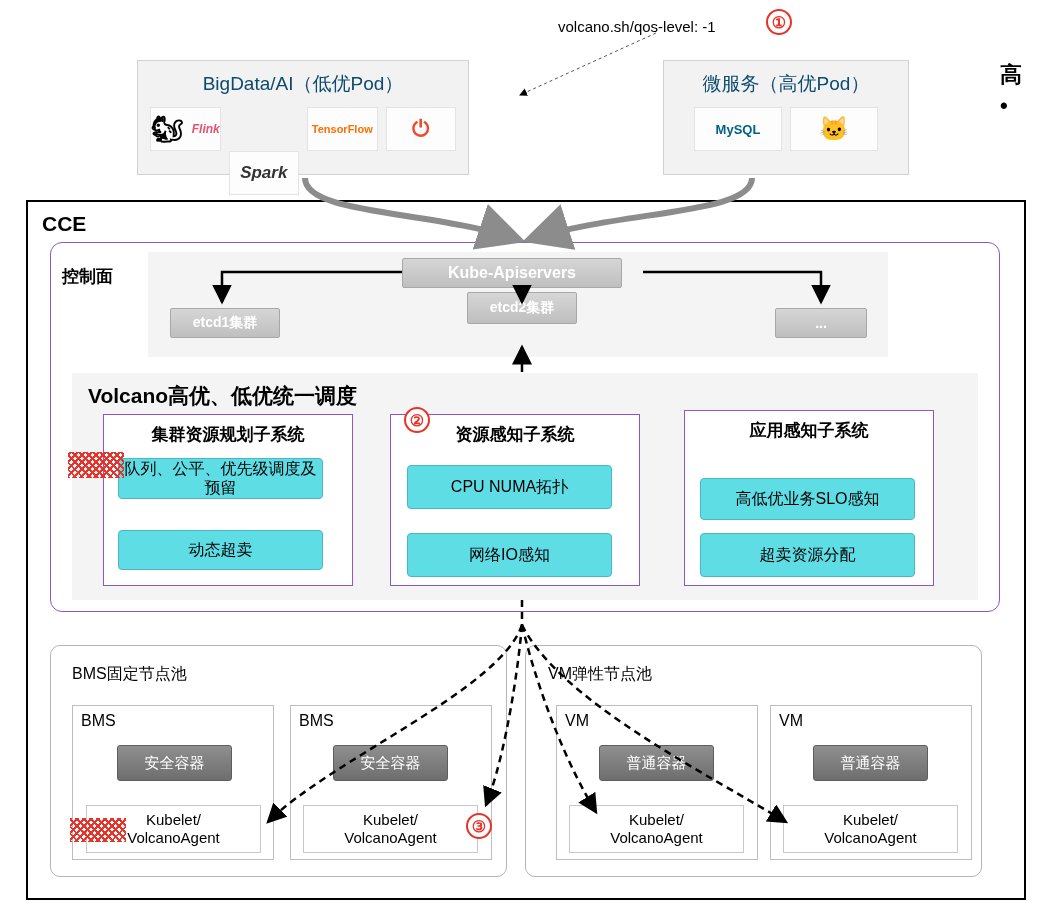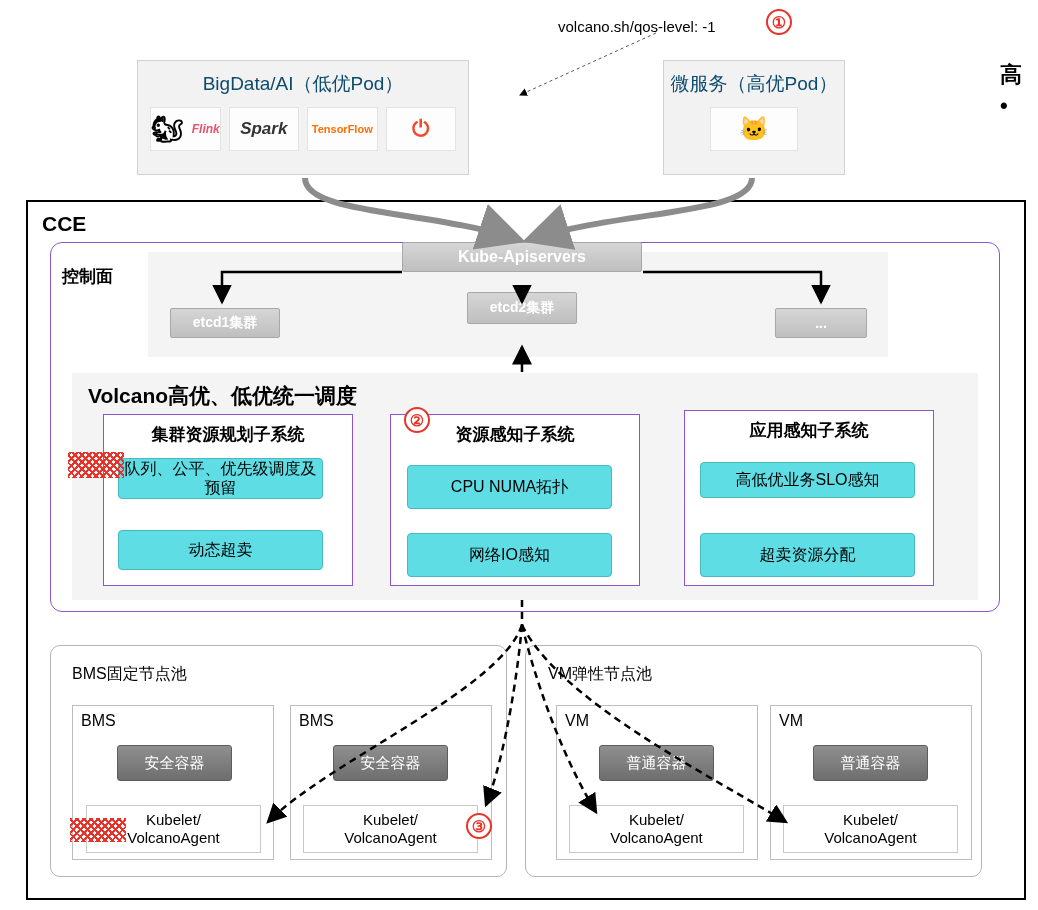--- a/index.html
+++ b/index.html
@@ -64,21 +64,21 @@
     height: 44px;
     display: flex;
     align-items: center;
     justify-content: center;
     font-size: 12px;
     font-weight: bold;
     box-sizing: border-box;
     overflow: hidden;
   }
   .logo-flink { color: #e6526f; font-style: italic; margin-left: 8px; }
-  .logo-spark { color: #333; }
+  .logo-spark { color: #333; margin-top: 44px; }
   .logo-tf { color: #ff6f00; }
   .logo-pt { color: #ee4c2c; font-size: 22px; }
   .logo-mysql { color: #00618a; }
   .logo-tomcat { color: #d2a33a; }
 
   
   #cce-box {
     border: 2px solid #000;
     background: #fff;
     box-sizing: border-box;
@@ -229,38 +229,41 @@
     </div>
     <div class="logo-chip">
       <span class="logo-tf" style="font-size:11px;">TensorFlow</span>
     </div>
     <div class="logo-chip">
       <span class="logo-pt">⏻</span>
     </div>
   </div>
 </div>
 
-<div class="abs pod-box" style="left:663px; top:60px; width:182px; height:115px;">
+<div class="abs pod-box" style="left:663px; top:60px; width:246px; height:115px;">
   <div class="pod-title">微服务（高优Pod）</div>
   <div class="logo-row">
     <div class="logo-chip">
+      <span class="logo-mysql" style="font-size:13px;">MySQL</span>
+    </div>
+    <div class="logo-chip">
       <span class="logo-tomcat" style="font-size:24px;">🐱</span>
     </div>
   </div>
 </div>
 
 <div class="abs" id="cce-box" style="left:26px; top:200px; width:1000px; height:700px;"></div>
 <div class="abs" id="cce-label" style="left:42px; top:212px;">CCE</div>
 
 <div class="abs round-purple" style="left:50px; top:242px; width:950px; height:370px;"></div>
 
 <div class="abs panel-grey" style="left:148px; top:252px; width:740px; height:105px;"></div>
 <div class="abs sec-title" style="left:62px; top:265px;">控制面</div>
 
-<div class="abs grey-btn big" style="left:402px; top:242px; width:240px; height:30px;">Kube-Apiservers</div>
+<div class="abs grey-btn big" style="left:402px; top:258px; width:220px; height:30px;">Kube-Apiservers</div>
 
 <div class="abs grey-btn" style="left:170px; top:308px; width:110px; height:30px;">etcd1集群</div>
 <div class="abs grey-btn" style="left:467px; top:292px; width:110px; height:32px;">etcd2集群</div>
 <div class="abs grey-btn" style="left:775px; top:308px; width:92px; height:30px;">...</div>
 
 <div class="abs" id="volcano-panel" style="left:72px; top:373px; width:906px; height:227px;"></div>
 <div class="abs" id="volcano-title" style="left:88px; top:382px;">Volcano高优、低优统一调度</div>
 
 <div class="abs sub-card" style="left:103px; top:414px; width:250px; height:172px;">
   <div class="sub-card-title">集群资源规划子系统</div>
@@ -270,21 +273,21 @@
 
 <div class="abs sub-card" style="left:390px; top:414px; width:250px; height:172px;">
   <div class="sub-card-title">资源感知子系统</div>
 </div>
 <div class="abs cyan-btn" style="left:407px; top:465px; width:205px; height:44px;">CPU NUMA拓扑</div>
 <div class="abs cyan-btn" style="left:407px; top:533px; width:205px; height:44px;">网络IO感知</div>
 
 <div class="abs sub-card" style="left:684px; top:410px; width:250px; height:176px;">
   <div class="sub-card-title">应用感知子系统</div>
 </div>
-<div class="abs cyan-btn" style="left:700px; top:462px; width:215px; height:36px;">高低优业务SLO感知</div>
+<div class="abs cyan-btn" style="left:700px; top:478px; width:215px; height:42px;">高低优业务SLO感知</div>
 <div class="abs cyan-btn" style="left:700px; top:533px; width:215px; height:44px;">超卖资源分配</div>
 
 <div class="abs circle-num" style="left:404px; top:407px;">②</div>
 
 <div class="abs hatch" style="left:68px; top:452px; width:56px; height:26px;"></div>
 
 <div class="abs pool" style="left:50px; top:645px; width:457px; height:232px;"></div>
 <div class="abs pool-label" style="left:72px; top:664px;">BMS固定节点池</div>
 
 <div class="abs pool" style="left:525px; top:645px; width:457px; height:232px;"></div>

